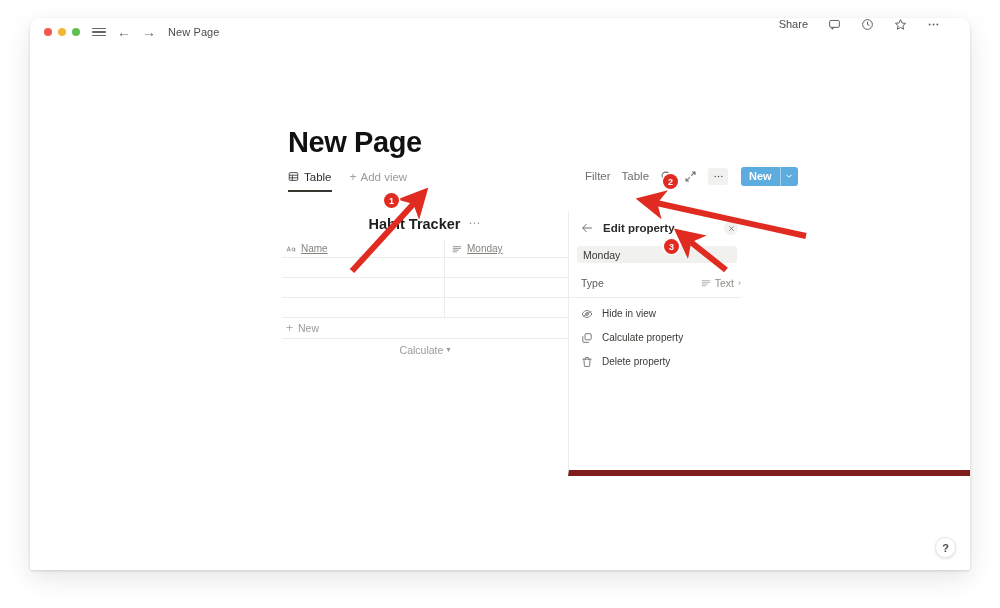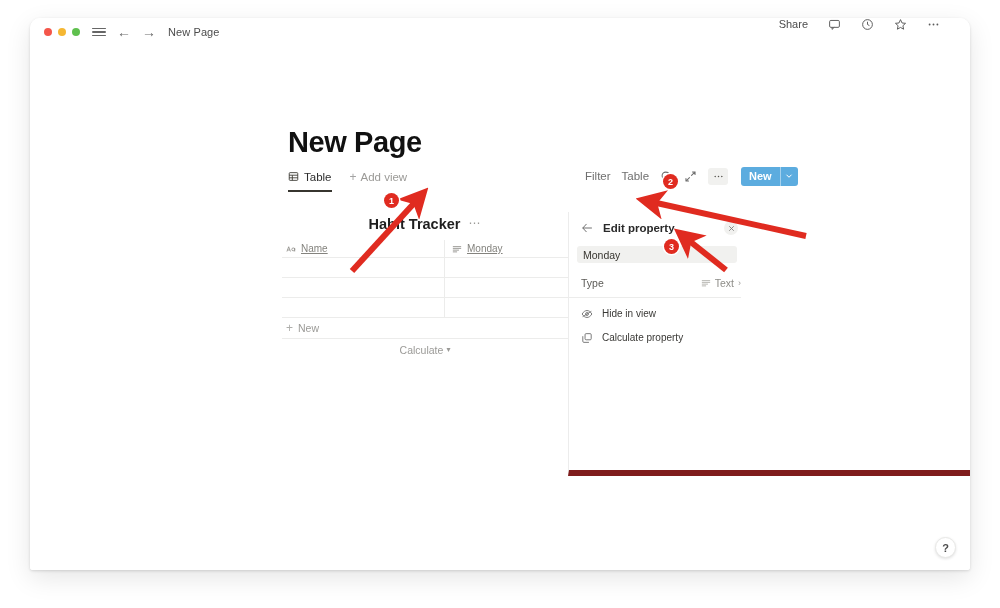--- a/index.html
+++ b/index.html
@@ -392,20 +392,30 @@
         <div class="pp-item">
           <span>
             <svg class="ico" viewBox="0 0 16 16" fill="none" stroke="currentColor" stroke-width="1.2">
               <rect x="5.4" y="2.2" width="8.2" height="8.2" rx="1.4"></rect>
               <path d="M10.6 13.8 H3.8 a1.4 1.4 0 0 1 -1.4 -1.4 V5.6"></path>
             </svg>
           </span>
           <span class="lbl">Calculate property</span>
         </div>
 
+        <div class="pp-item">
+          <span>
+            <svg class="ico" viewBox="0 0 16 16" fill="none" stroke="currentColor" stroke-width="1.2" stroke-linecap="round">
+              <path d="M2.5 4.2 H13.5"></path>
+              <path d="M6 4.2 V2.8 a0.8 0.8 0 0 1 0.8 -0.8 h2.4 a0.8 0.8 0 0 1 0.8 0.8 V4.2"></path>
+              <path d="M3.9 4.2 L4.5 13.1 a0.9 0.9 0 0 0 0.9 0.85 h5.2 a0.9 0.9 0 0 0 0.9 -0.85 L12.1 4.2"></path>
+            </svg>
+          </span>
+          <span class="lbl">Delete property</span>
+        </div>
       </div>
 
       <div class="help">?</div>
     </div>
   </div>
 
   <svg class="anno-layer" viewBox="0 0 1000 608" xmlns="http://www.w3.org/2000/svg">
     <defs>
       <marker id="ah" markerWidth="5" markerHeight="5" refX="2.2" refY="2.5" orient="auto" markerUnits="strokeWidth">
         <path d="M0,0 L5,2.5 L0,5 L1.3,2.5 Z" fill="#e02b20"></path>

